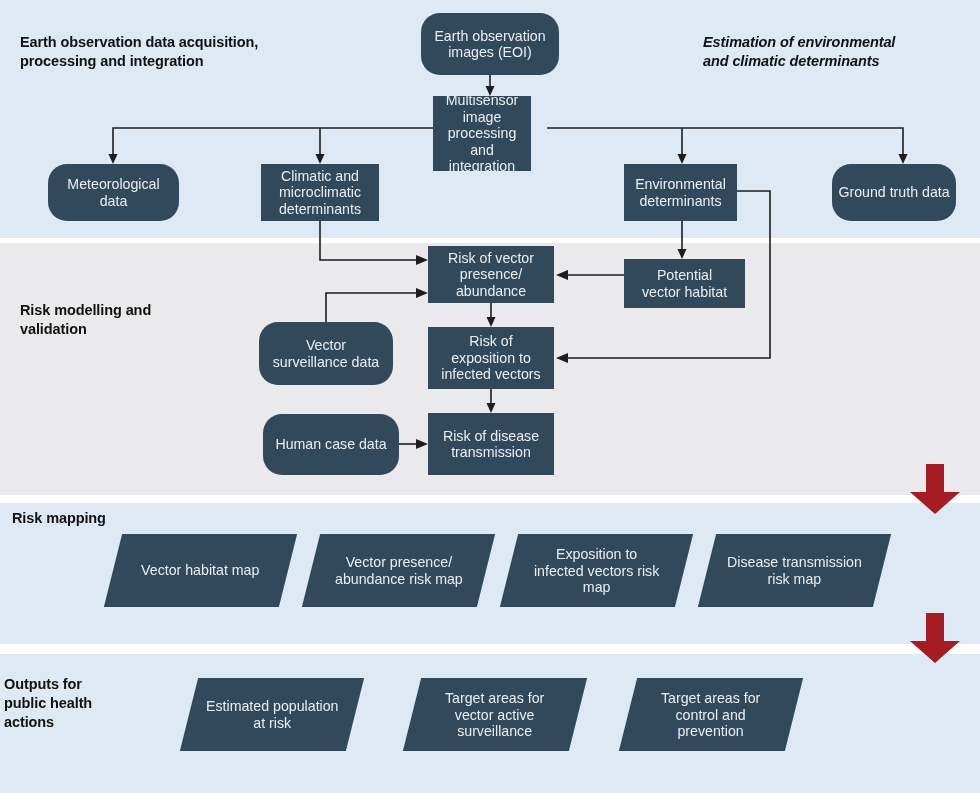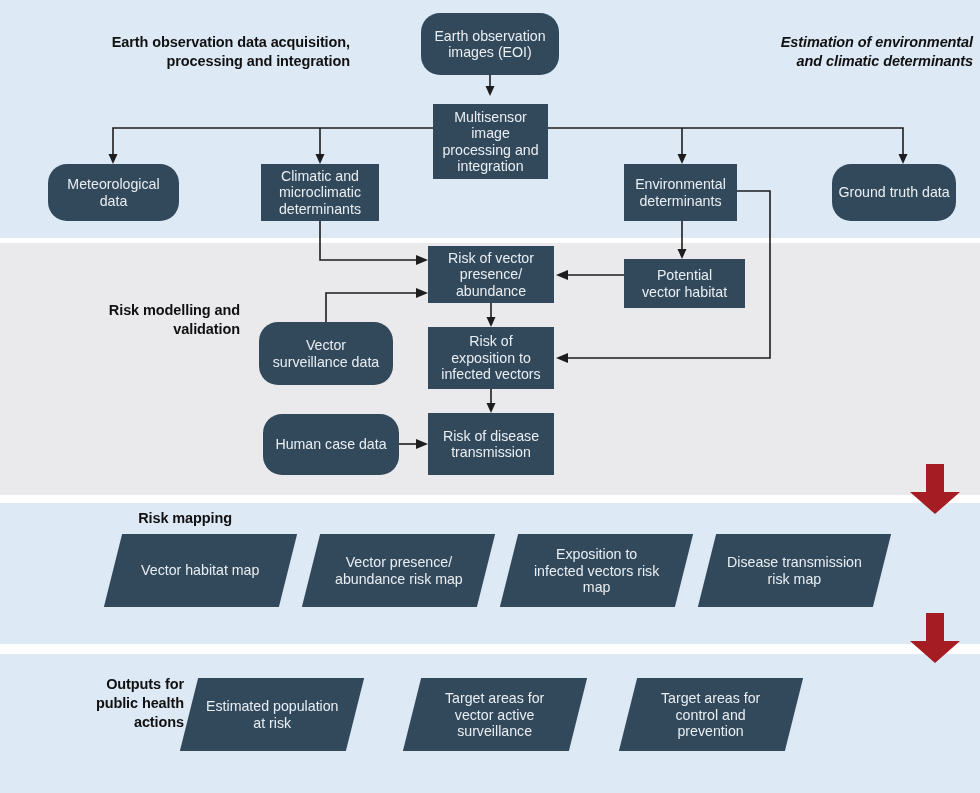--- a/index.html
+++ b/index.html
@@ -20,21 +20,20 @@
 
   .band-title{
     position:absolute;
     font-weight:bold;
     font-size:14.5px;
     line-height:19px;
     color:#111111;
     letter-spacing:-0.1px;
     white-space:pre-line;
     z-index:6;
-    text-align:right;
   }
 
   .node{
     position:absolute;
     box-sizing:border-box;
     background:#32495c;
     color:#e9eef2;
     display:flex;
     align-items:center;
     justify-content:center;
@@ -130,21 +129,21 @@
 
     <path class="ln" d="M491,389 L491,404"></path>
     <polygon class="ar" points="491,413 486.5,403 495.5,403"></polygon>
 
     <path class="ln" d="M399,444 L418,444"></path>
     <polygon class="ar" points="428,444 416,439 416,449"></polygon>
   </svg>
 
   <div class="node rounded" style="left:421px;top:13px;width:138px;height:62px;">Earth observation
 images (EOI)</div>
-  <div class="node rect" style="left:433px;top:104px;width:115px;height:75px;">Multisensor
+  <div class="node rect" style="left:433px;top:96px;width:98px;height:75px;">Multisensor
 image
 processing and
 integration</div>
   <div class="node rounded" style="left:48px;top:164px;width:131px;height:57px;">Meteorological
 data</div>
   <div class="node rect" style="left:261px;top:164px;width:118px;height:57px;">Climatic and
 microclimatic
 determinants</div>
   <div class="node rect" style="left:624px;top:164px;width:113px;height:57px;">Environmental
 determinants</div>

